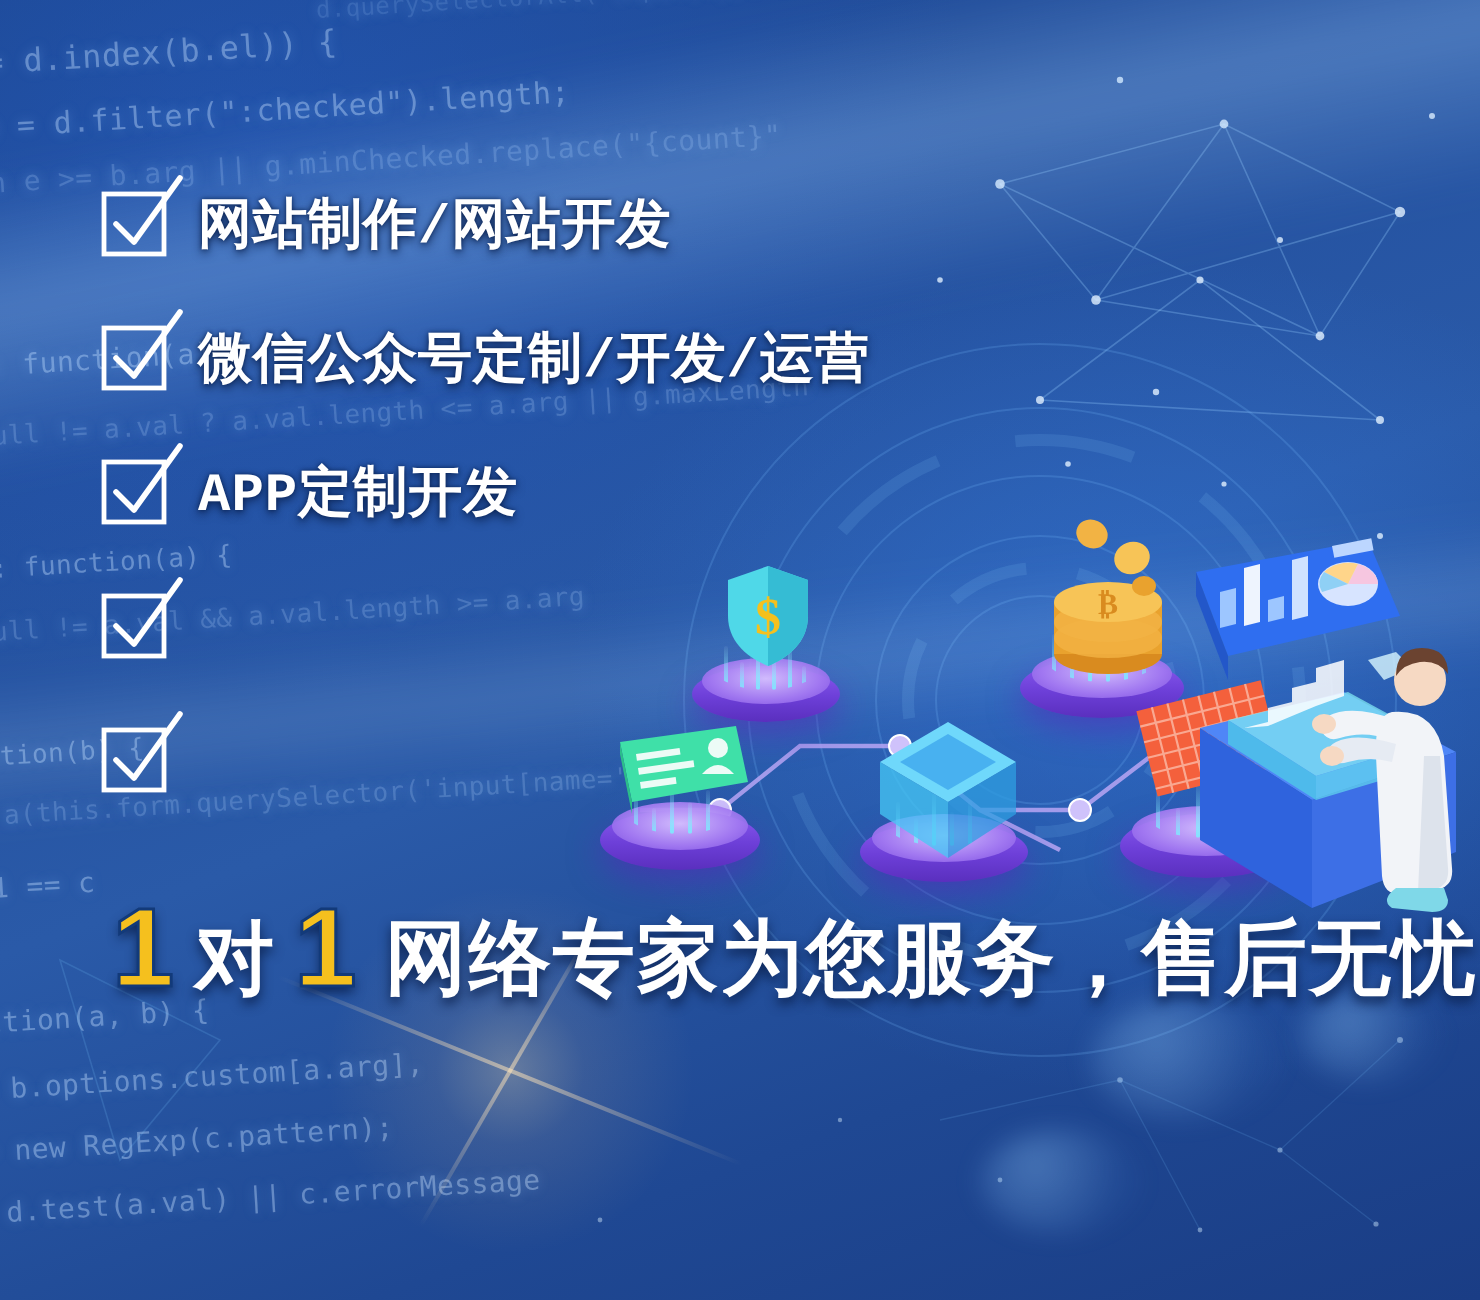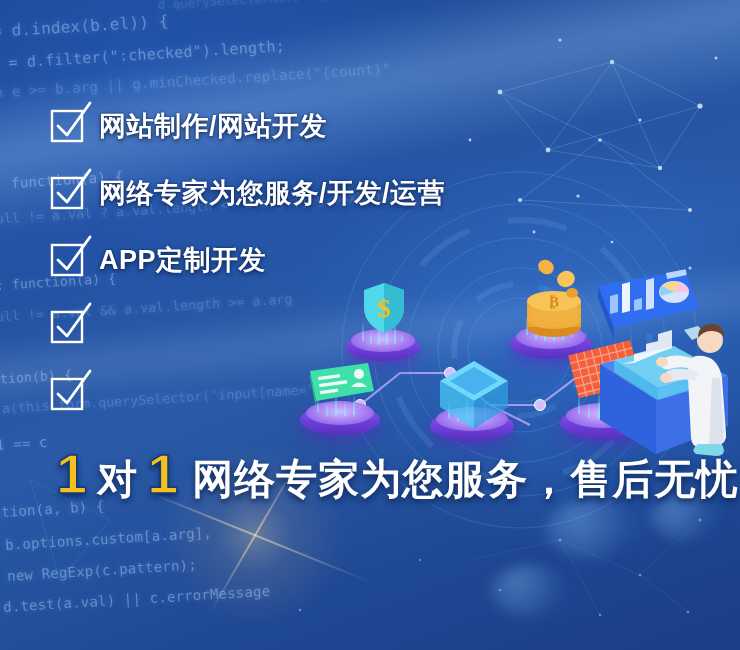--- a/index.html
+++ b/index.html
@@ -45,21 +45,21 @@
   .flare:before,.flare:after{
     content:"";position:absolute;left:50%;top:50%;
     background:linear-gradient(90deg,rgba(255,225,175,0),rgba(255,228,185,.55),rgba(255,225,175,0));
   }
   .flare:before{width:250px;height:1.5px;transform:translate(-50%,-50%) rotate(22deg);}
   .flare:after{width:180px;height:1.5px;transform:translate(-50%,-50%) rotate(-60deg);}
   .orb{position:absolute;border-radius:50%;background:radial-gradient(circle at 35% 35%,rgba(150,205,255,.34),rgba(90,160,245,.05) 70%);filter:blur(6px);pointer-events:none;}
   .netsvg{position:absolute;inset:0;pointer-events:none;}
 
   
-  .checklist{position:absolute;left:52px;top:98px;width:640px;}
+  .checklist{position:absolute;left:52px;top:84px;width:640px;font-family:Liberation Mono, monospace;}
   .cl-row{display:flex;align-items:center;height:56px;margin-bottom:11px;}
   .cbx{position:relative;width:30px;height:30px;flex:0 0 30px;margin-right:17px;}
   .cbx svg{position:absolute;left:-2px;top:-9px;width:42px;height:42px;overflow:visible;}
   .cl-text{
     font-size:27px;font-weight:bold;color:#ffffff;letter-spacing:.5px;
     text-shadow:0 2px 5px rgba(8,28,70,.75),0 0 2px rgba(10,35,85,.9);
     white-space:nowrap;
   }
 
   
@@ -369,21 +369,21 @@
       <span class="cl-text">网站制作/网站开发</span>
     </div>
 
     <div class="cl-row">
       <span class="cbx">
         <svg viewBox="0 0 42 42">
             <rect x="2" y="9" width="30" height="30" fill="none" stroke="#ffffff" stroke-width="2.4"></rect>
             <path d="M8 24 L17 33 L40 1" fill="none" stroke="#ffffff" stroke-width="2.8" stroke-linecap="round" stroke-linejoin="round"></path>
           </svg>
       </span>
-      <span class="cl-text">网络专家为您服务/开发/运营</span>
+      <span class="cl-text">微信公众号定制/开发/运营</span>
     </div>
 
     <div class="cl-row">
       <span class="cbx">
         <svg viewBox="0 0 42 42">
             <rect x="2" y="9" width="30" height="30" fill="none" stroke="#ffffff" stroke-width="2.4"></rect>
             <path d="M8 24 L17 33 L40 1" fill="none" stroke="#ffffff" stroke-width="2.8" stroke-linecap="round" stroke-linejoin="round"></path>
           </svg>
       </span>
       <span class="cl-text">APP定制开发</span>

